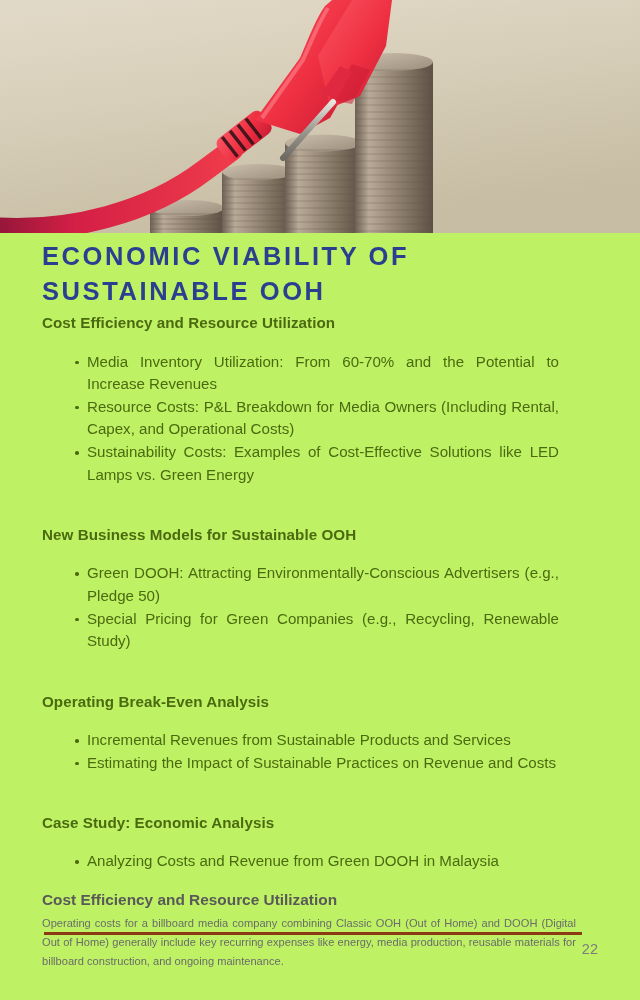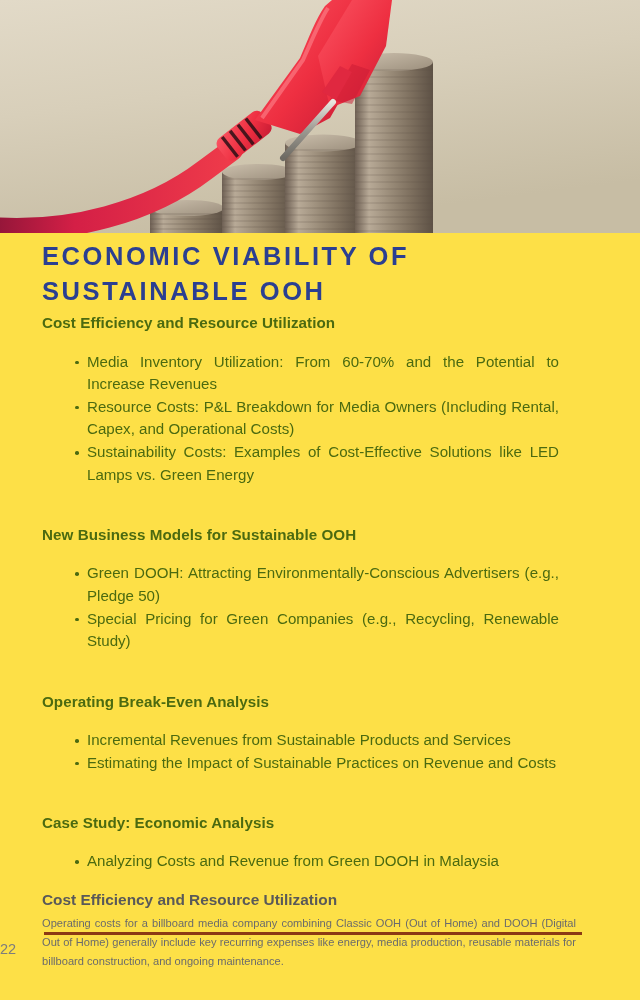--- a/index.html
+++ b/index.html
@@ -28,21 +28,21 @@
   }
   .hero-svg { display: block; width: 640px; height: 233px; }
 
   
   .page {
     position: absolute;
     left: 0;
     top: 233px;
     width: 640px;
     height: 767px;
-    background: #fde047;
+    background: #bef264;
   }
   .content {
     position: absolute;
     left: 42px;
     top: 6px;
     width: 534px;
   }
 
   .doc-title {
     color: #2b3f91;
@@ -113,22 +113,23 @@
     position: absolute;
     left: 44px;
     top: 699px;
     width: 538px;
     height: 3px;
     background: #8c3a14;
   }
   .page-num {
     position: absolute;
     top: 706px;
-    left: 0;
+    left: 16px;
     width: 582px;
+    text-align: right;
     color: #7d7d7d;
     font-size: 14.5px;
     line-height: 20px;
   }
 </style>
 </head>
 <body>
 
 <div class="hero">
   <svg class="hero-svg" viewBox="0 0 640 233" preserveAspectRatio="none">

